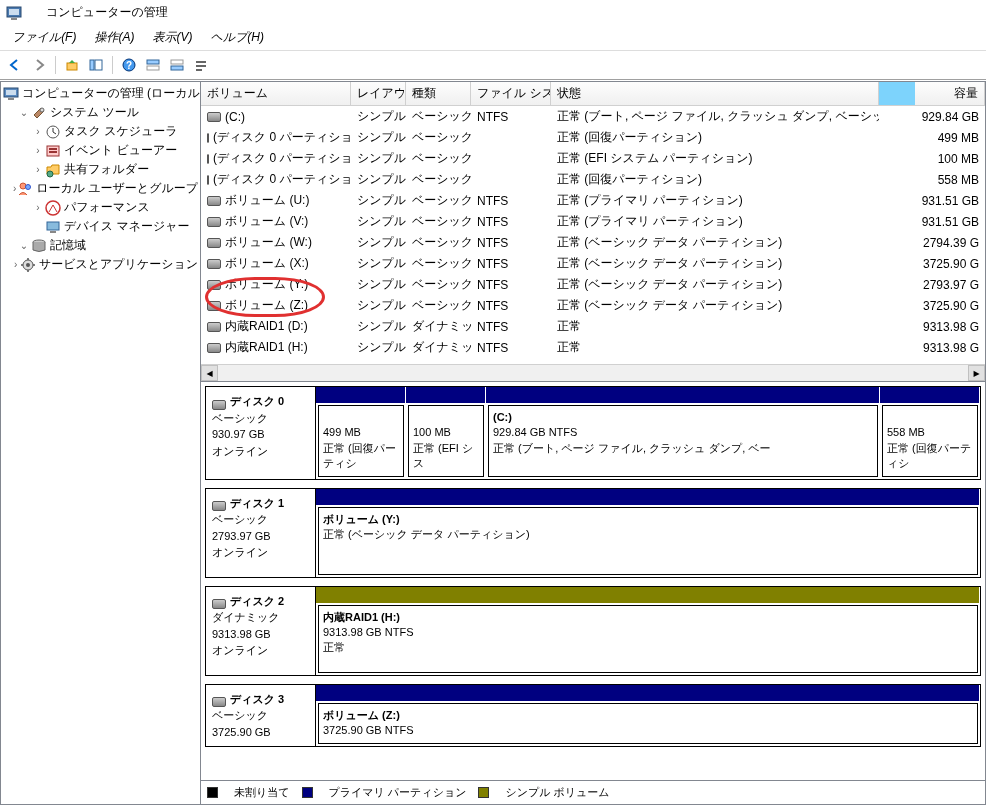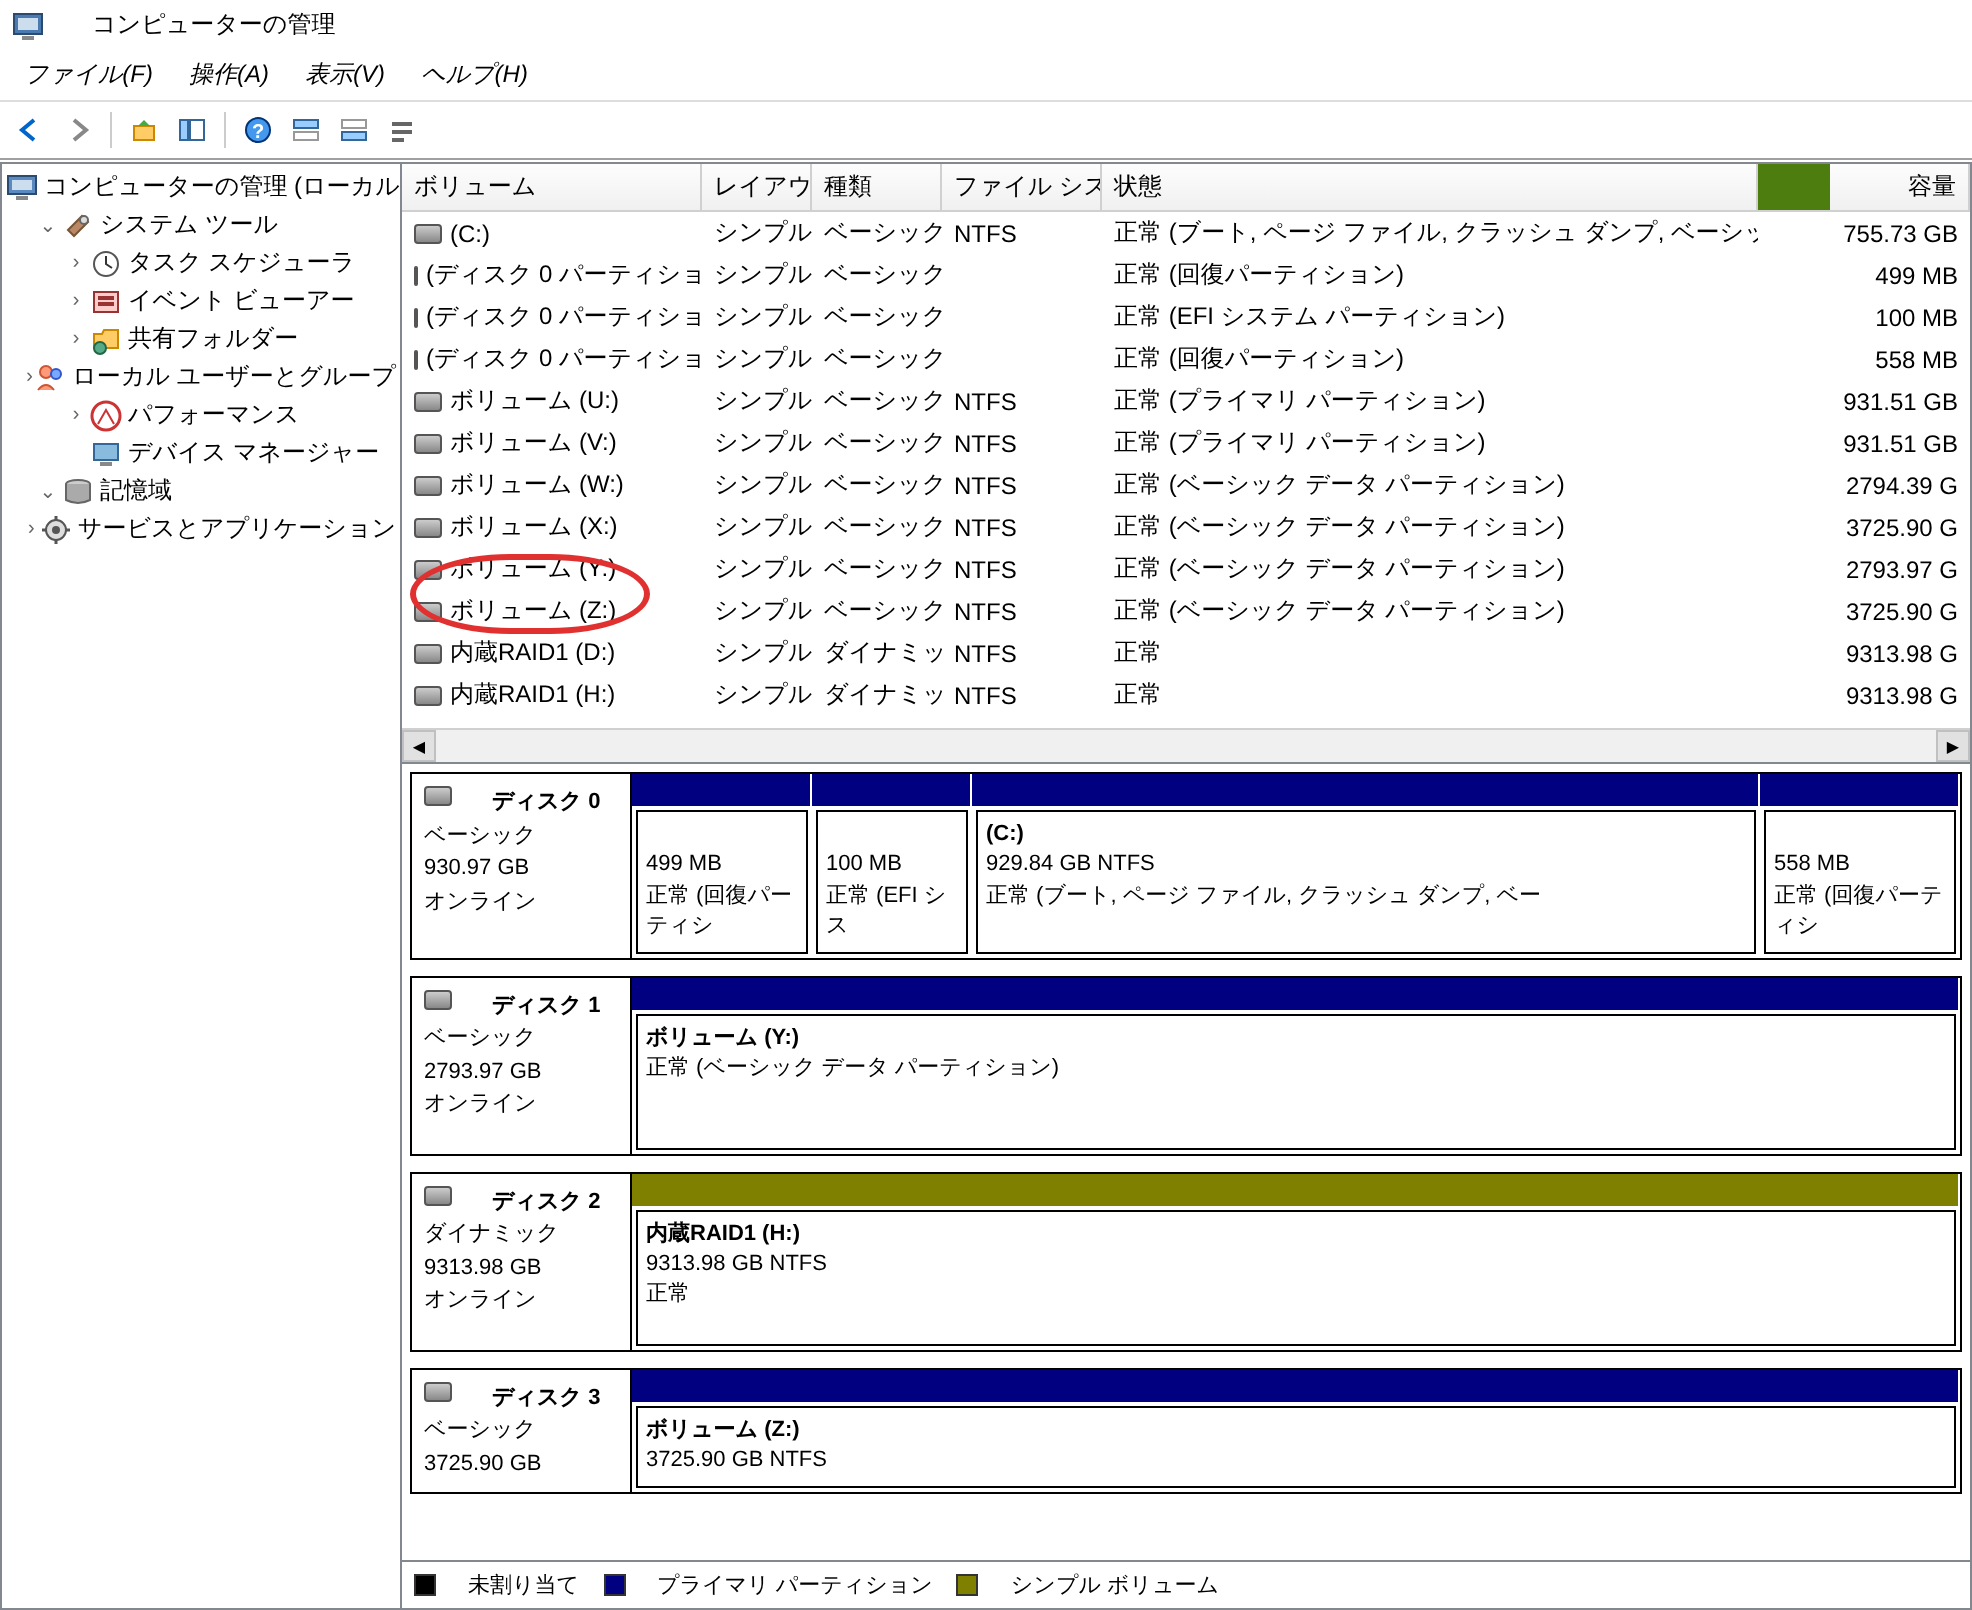--- a/index.html
+++ b/index.html
@@ -15,35 +15,35 @@
 .tree-pane { width: 200px; border: 1px solid #828790; border-right: none; overflow: auto; background: #fff; }
 .tree { padding: 2px 0; }
 .tree-row { display: flex; align-items: center; padding: 1px 2px; white-space: nowrap; cursor: default; }
 .tree-row.selected { background: #cce8ff; }
 .expander { width: 14px; text-align: center; color: #666; font-size: 10px; cursor: pointer; user-select: none; }
 .expander.empty { visibility: hidden; }
 .tree-icon { width: 16px; height: 16px; margin-right: 3px; display: inline-flex; align-items: center; justify-content: center; }
 .indent { display: inline-block; }
 .content-pane { flex: 1; display: flex; flex-direction: column; border: 1px solid #828790; overflow: hidden; }
 .vol-table { flex: 0 0 auto; overflow: auto; border-bottom: 1px solid #828790; position: relative; }
-.vol-header { display: flex; background: #4d7c0f; border-bottom: 1px solid #d0d0d0; position: sticky; top: 0; }
+.vol-header { display: flex; background: #7dd3fc; border-bottom: 1px solid #d0d0d0; position: sticky; top: 0; }
 .vol-header .col { padding: 3px 6px; border-right: 1px solid #d0d0d0; background: linear-gradient(#fdfdfd,#f0f0f0); cursor: default; overflow: hidden; white-space: nowrap; }
 .vol-rows { }
 .vol-row { display: flex; align-items: center; padding: 1px 0; cursor: default; }
 .vol-row .cell { padding: 1px 6px; overflow: hidden; white-space: nowrap; }
 .vol-row .cell:first-child { display: flex; align-items: center; gap: 4px; }
 .disk-mini-icon { width: 14px; height: 10px; border: 1px solid #555; border-radius: 2px; background: linear-gradient(#ccc,#888); display: inline-block; }
 .c0 { width: 150px; } .c1 { width: 55px; } .c2 { width: 65px; } .c3 { width: 80px; } .c4 { flex: 1; } .c5 { width: 70px; text-align: right; margin-left: 36px; }
 .hscroll { height: 17px; border-top: 1px solid #d0d0d0; background: #f0f0f0; display: flex; align-items: center; }
 .hscroll .arrow { width: 17px; height: 100%; background: #e1e1e1; border: 1px solid #c0c0c0; display: flex; align-items: center; justify-content: center; font-size: 8px; cursor: pointer; }
 .hscroll .track { flex: 1; height: 100%; }
 .disk-pane { flex: 1; overflow-y: auto; padding: 4px; background: #fff; }
 .disk-block { border: 1px solid #000; margin-bottom: 8px; display: flex; min-height: 90px; }
 .disk-info { width: 110px; padding: 6px; border-right: 1px solid #000; font-size: 11px; line-height: 1.5; }
-.disk-info .disk-title { display: flex; align-items: flex-start; gap: 20px; font-weight: bold; }
+.disk-info .disk-title { display: flex; align-items: flex-end; gap: 4px; font-weight: bold; }
 .disk-parts { flex: 1; display: flex; flex-direction: column; }
 .disk-stripe { height: 16px; display: flex; }
 .disk-stripe > div { border-right: 1px solid #fff; }
 .parts-row { flex: 1; display: flex; }
 .part { border: 1px solid #000; margin: 2px; padding: 4px; font-size: 11px; line-height: 1.4; overflow: hidden; cursor: default; }
 .legend { border-top: 1px solid #828790; padding: 4px 6px; display: flex; gap: 12px; font-size: 11px; align-items: center; }
 .legend-item { display: flex; align-items: center; gap: 16px; }
 .legend-sw { width: 11px; height: 11px; border: 1px solid #333; }
 .annotation { position: absolute; border: 3px solid #e03030; border-radius: 50% / 60%; pointer-events: none; }
 svg { display: block; }
@@ -255,21 +255,21 @@
       <div class="vol-rows" id="vol-rows">
           <div class="vol-row">
             <div class="cell c0">
               <span class="disk-mini-icon"></span>
               <span>(C:)</span>
             </div>
             <div class="cell c1">シンプル</div>
             <div class="cell c2">ベーシック</div>
             <div class="cell c3">NTFS</div>
             <div class="cell c4">正常 (ブート, ページ ファイル, クラッシュ ダンプ, ベーシック データ パーティション)</div>
-            <div class="cell c5">755.73 GB</div>
+            <div class="cell c5">929.84 GB</div>
           </div>
           <div class="vol-row">
             <div class="cell c0">
               <span class="disk-mini-icon"></span>
               <span>(ディスク 0 パーティション 1)</span>
             </div>
             <div class="cell c1">シンプル</div>
             <div class="cell c2">ベーシック</div>
             <div class="cell c3"></div>
             <div class="cell c4">正常 (回復パーティション)</div>

